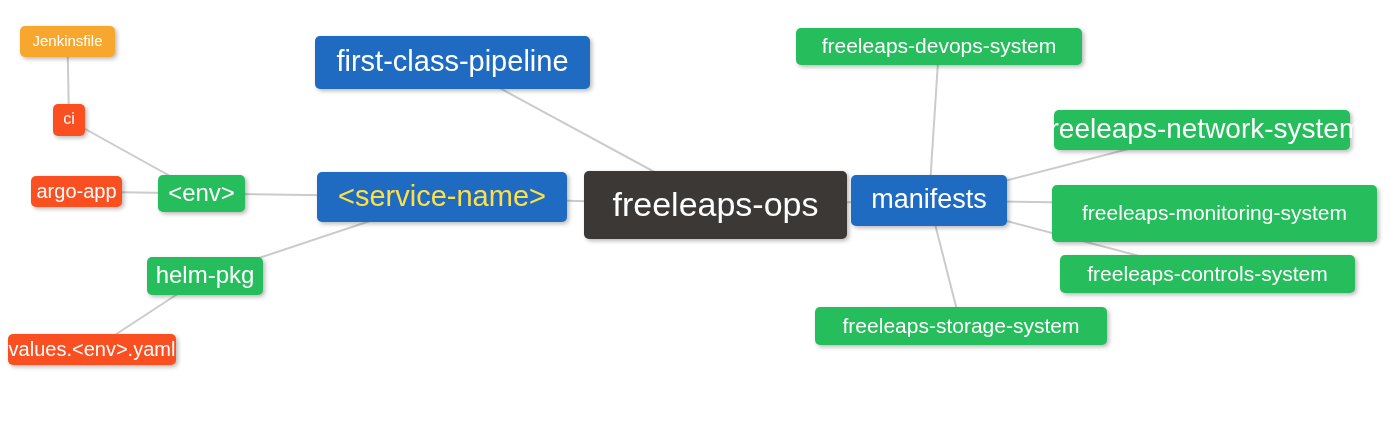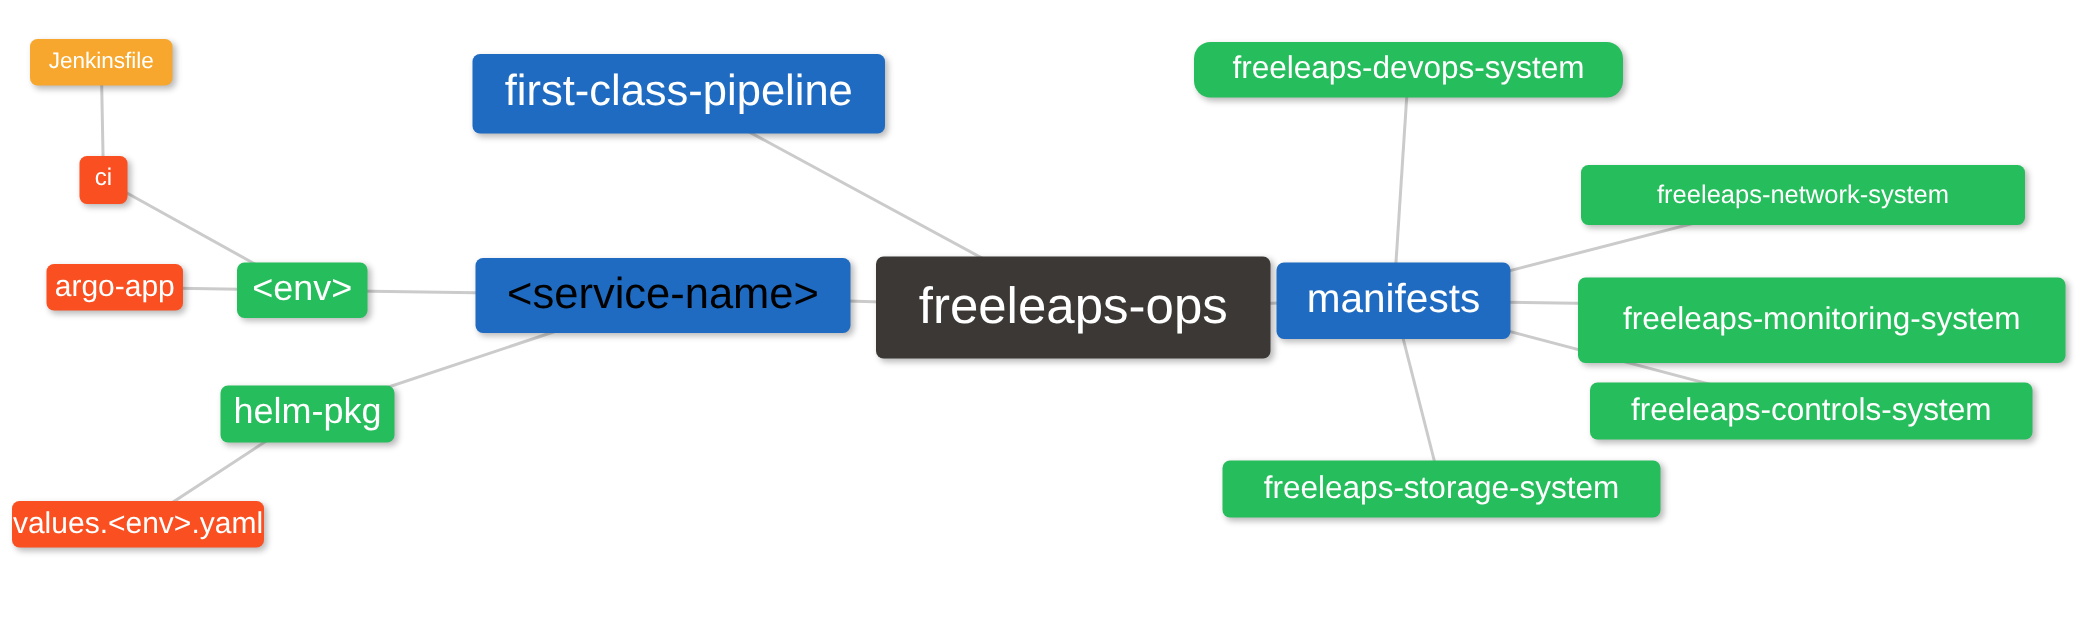--- a/index.html
+++ b/index.html
@@ -77,33 +77,33 @@
     </div>
     <div class="node" style="left: 147px; top: 257px; width: 116px; height: 38px; background: rgb(38, 189, 92); color: rgb(255, 255, 255); font-size: 24px; text-align: center;">
       <span>helm-pkg</span>
     </div>
     <div class="node" style="left: 8px; top: 334px; width: 168px; height: 31px; background: rgb(249, 79, 33); color: rgb(255, 255, 255); font-size: 20px;">
       <span>values.&lt;env&gt;.yaml</span>
     </div>
     <div class="node" style="left: 315px; top: 36px; width: 275px; height: 53px; background: rgb(31, 107, 193); color: rgb(255, 255, 255); font-size: 29px;">
       <span>first-class-pipeline</span>
     </div>
-    <div class="node" style="left: 317px; top: 172px; width: 250px; height: 50px; background: rgb(31, 107, 193); color: #000000; font-size: 29px;">
+    <div class="node" style="left: 317px; top: 172px; width: 250px; height: 50px; background: rgb(31, 107, 193); color: #fde047; font-size: 29px;">
       <span>&lt;service-name&gt;</span>
     </div>
     <div class="node" style="left: 584px; top: 171px; width: 263px; height: 68px; background: rgb(59, 56, 54); color: rgb(255, 255, 255); font-size: 34px; align-items: center;">
       <span>freeleaps-ops</span>
     </div>
     <div class="node" style="left: 851px; top: 175px; width: 156px; height: 51px; background: rgb(31, 107, 193); color: rgb(255, 255, 255); font-size: 27px;">
       <span>manifests</span>
     </div>
-    <div class="node" style="left: 796px; top: 28px; width: 286px; height: 37px; background: rgb(38, 189, 92); color: rgb(255, 255, 255); font-size: 21px; border-radius: 11px;">
+    <div class="node" style="left: 796px; top: 28px; width: 286px; height: 37px; background: rgb(38, 189, 92); color: rgb(255, 255, 255); font-size: 21px;">
       <span>freeleaps-devops-system</span>
     </div>
-    <div class="node" style="left: 1054px; top: 110px; width: 296px; height: 40px; background: rgb(38, 189, 92); color: rgb(255, 255, 255); font-size: 17px;">
+    <div class="node" style="left: 1054px; top: 110px; width: 296px; height: 40px; background: rgb(38, 189, 92); color: rgb(255, 255, 255); font-size: 28px;">
       <span>freeleaps-network-system</span>
     </div>
     <div class="node" style="left: 1052px; top: 185px; width: 325px; height: 57px; background: rgb(38, 189, 92); color: rgb(255, 255, 255); font-size: 21px;">
       <span>freeleaps-monitoring-system</span>
     </div>
     <div class="node" style="left: 1060px; top: 255px; width: 295px; height: 38px; background: rgb(38, 189, 92); color: rgb(255, 255, 255); font-size: 21px;">
       <span>freeleaps-controls-system</span>
     </div>
     <div class="node" style="left: 815px; top: 307px; width: 292px; height: 38px; background: rgb(38, 189, 92); color: rgb(255, 255, 255); font-size: 21px; align-items: center;">
       <span>freeleaps-storage-system</span>

